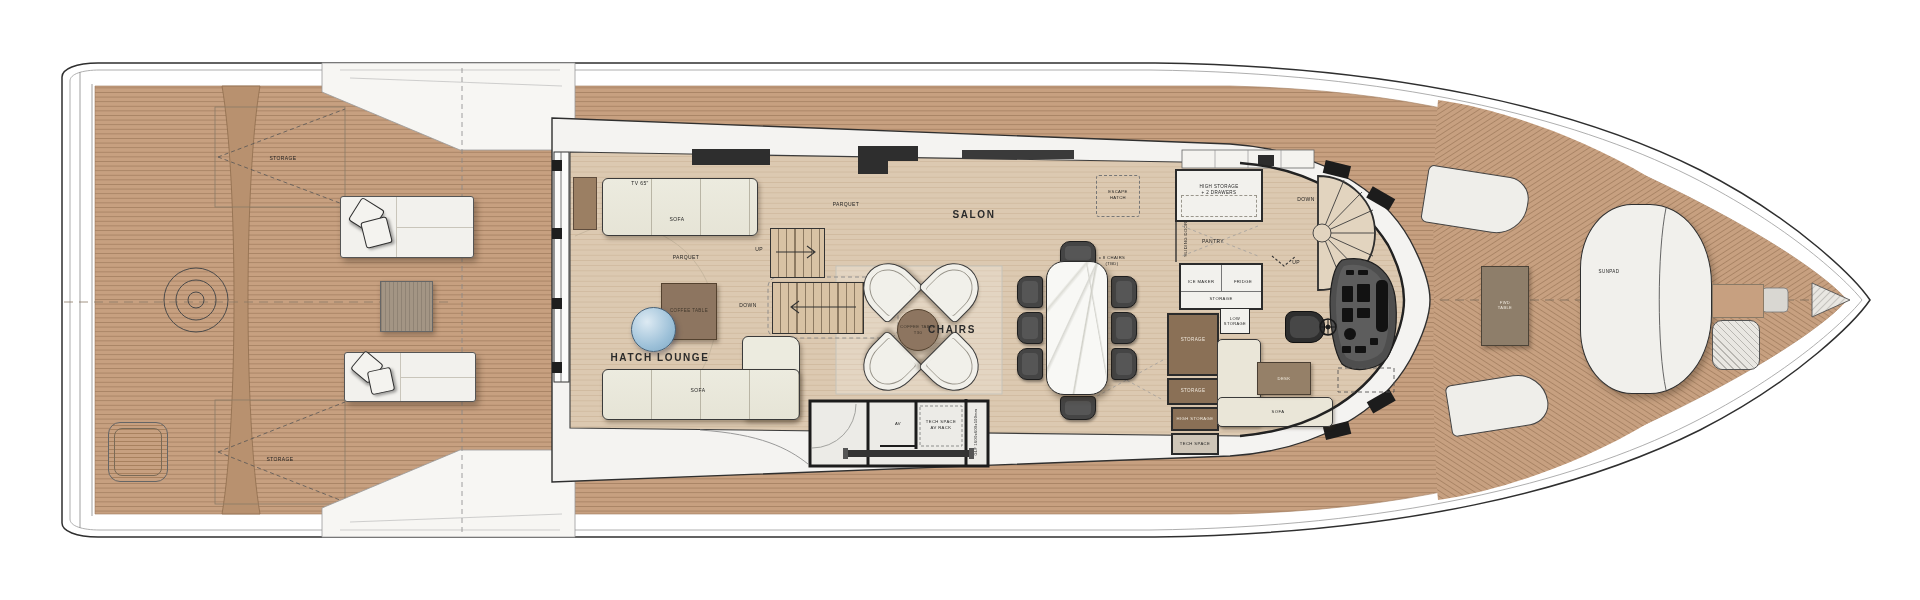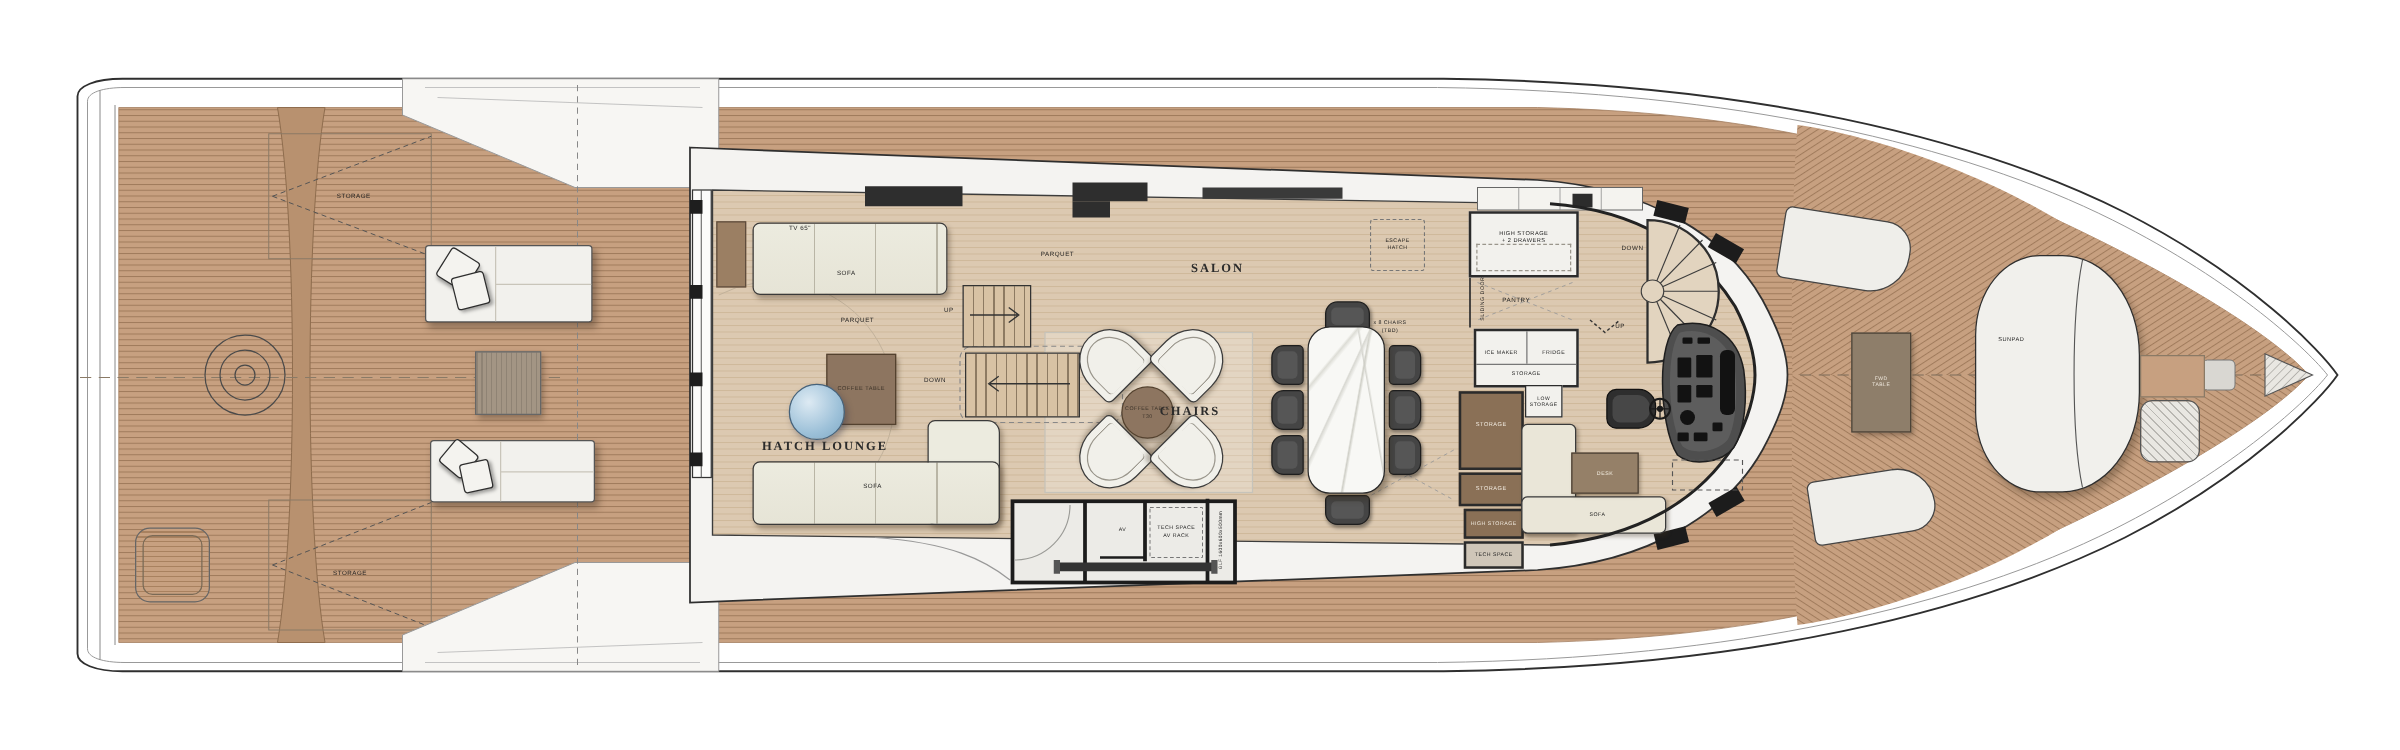--- a/index.html
+++ b/index.html
@@ -37,21 +37,21 @@
      linear-gradient(115deg, transparent 40%, #d8d8d2 41%, transparent 44%),
      linear-gradient(100deg, transparent 58%, #cfcfc7 59.5%, transparent 62%),
      linear-gradient(130deg, transparent 22%, #dddDD6 23.5%, transparent 26%),
      linear-gradient(80deg, transparent 74%, #d5d5cf 75%, transparent 77%),
      #f8f8f5;
      border:1.6px solid #2a2a2a;border-radius:18px;box-shadow:3px 4px 6px rgba(50,40,25,.45);}
   
   .lbl{position:absolute;transform:translate(-50%,-50%);font-size:5px;letter-spacing:.4px;
        color:#1f1f1f;white-space:nowrap;text-align:center;line-height:1.35;z-index:40;}
   .lbl.two{display:flex;flex-direction:column;align-items:center;}
-  .region{font-size:10px;font-weight:bold;letter-spacing:1.6px;color:#2b2b2b;font-family:Liberation Serif, serif;}
+  .region{font-size:10px;font-weight:bold;letter-spacing:1.6px;color:#2b2b2b;}
   .rot90{transform:translate(-50%,-50%) rotate(-90deg);}
   .t42{font-size:4.2px;}
   .t45{font-size:4.5px;}
 </style>
 </head>
 <body>
 
 <div id="plan">
 
   <svg class="layer" width="1920" height="600" viewBox="0 0 1920 600">

